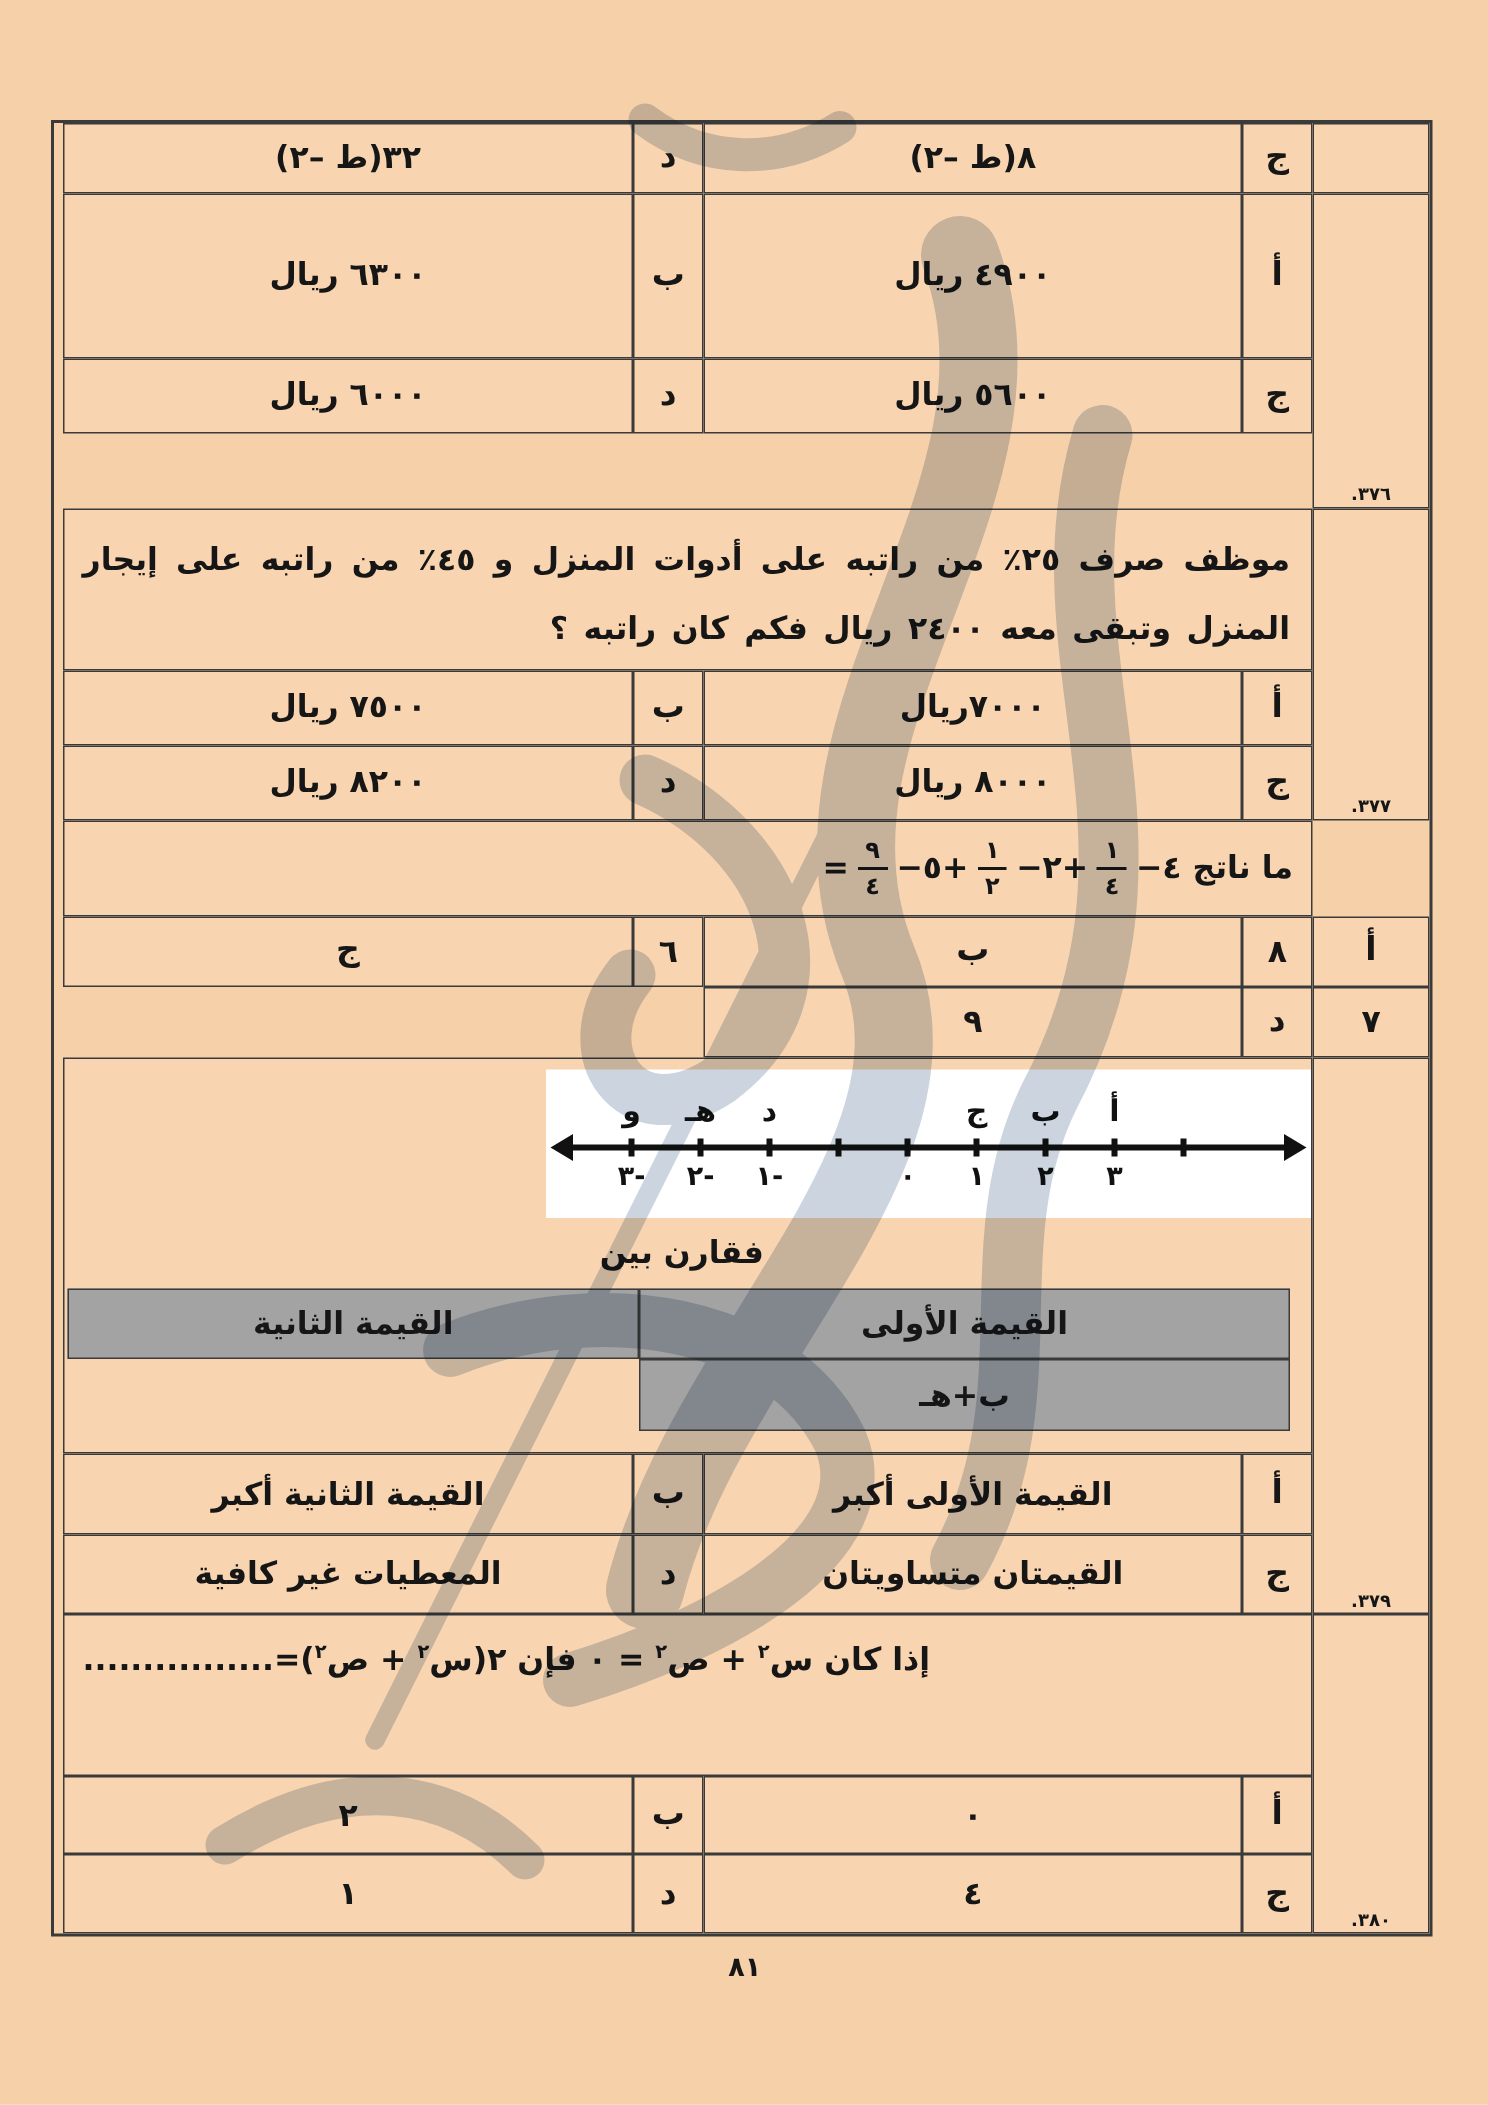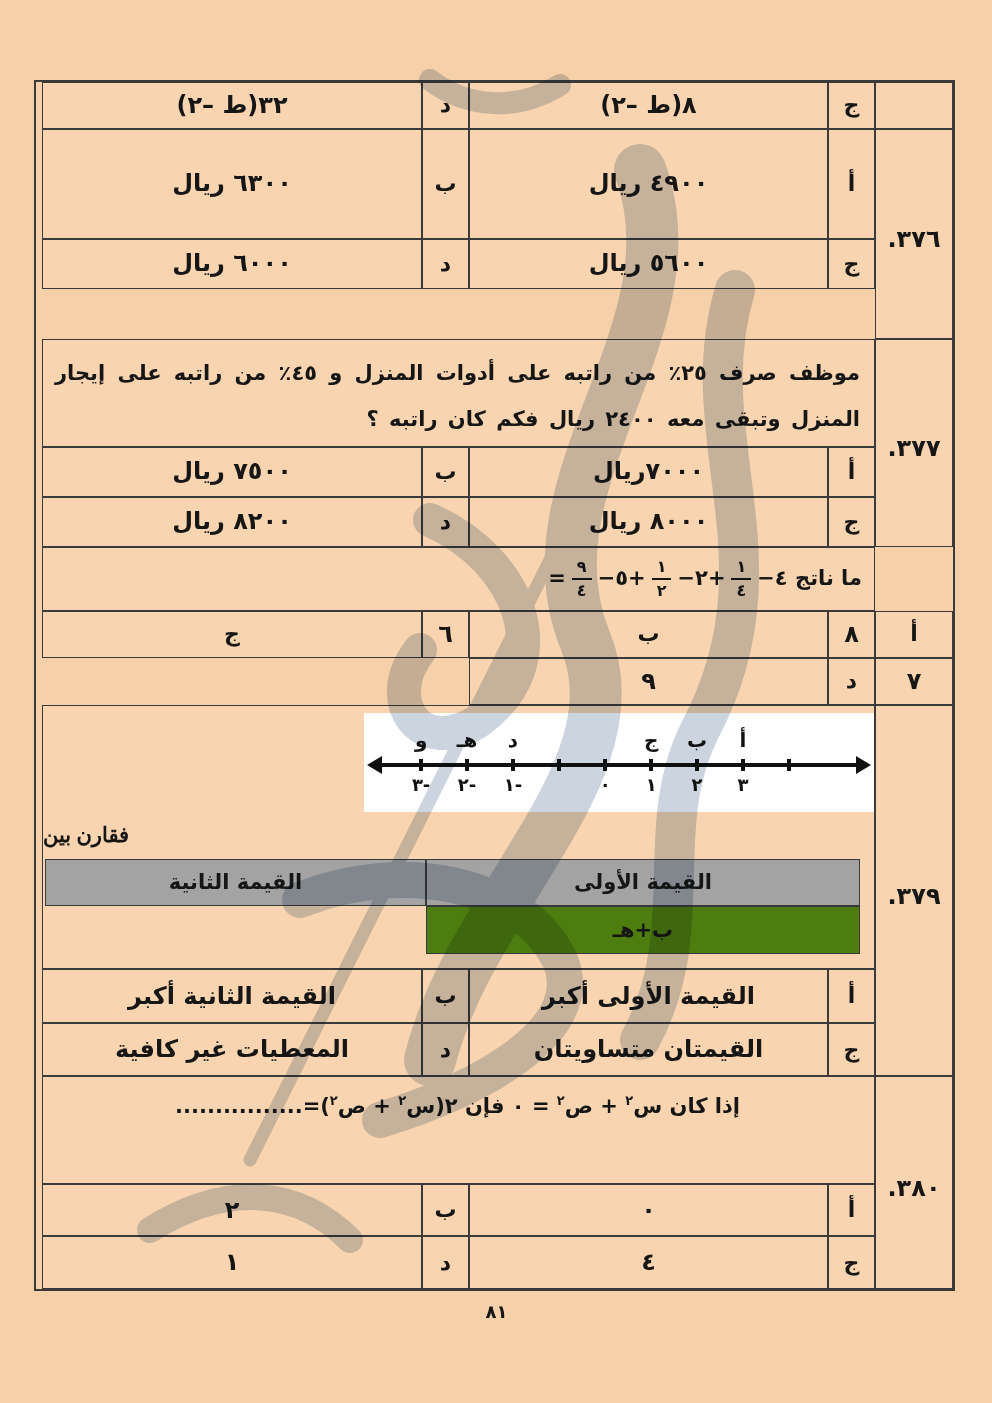--- a/index.html
+++ b/index.html
@@ -36,23 +36,23 @@
     background:#f8d5b0;
     display:flex;
     align-items:center;
     justify-content:center;
     font-size:21px;
     line-height:1.3;
   }
   .numcell{
     grid-column:1;
     grid-row:1 / span 3;
-    align-items:center;
+    align-items:flex-end;
     padding-top:12px;
-    font-size:24px;
+    font-size:12px;
   }
   .numcell .num{direction:ltr;unicode-bidi:bidi-override;}
   .qtext{
     grid-column:2 / span 4;
     display:block;
     padding:10px 14px 6px 12px;
     text-align:justify;
     word-spacing:3px;
     line-height:2.2;
     font-size:21px;
@@ -62,25 +62,25 @@
     display:flex;
     align-items:center;
     justify-content:flex-start;
     padding:4px 10px;
     font-size:21px;
   }
   .qtext-top{
     grid-column:2 / span 4;
     display:block;
     padding:16px 14px 0 12px;
-    text-align:center;
+    text-align:left;
     font-size:21px;
   }
   .letter{font-size:22px;}
-  .opt{font-size:24px;}
+  .opt{font-size:21px;}
   sup{font-size:13px;line-height:0;}
   
   .frac{display:inline-flex;flex-direction:column;align-items:center;margin:0 4px;font-size:16px;line-height:1;vertical-align:middle;}
   .frac .fn{padding:0 5px 3px;}
   .frac .fd{border-top:2px solid #161616;padding:3px 5px 0;}
   .mseg{margin:0 2px;}
   
   .nl-box{
     position:relative;
     width:510px;height:99px;
@@ -91,29 +91,29 @@
   .nl-arrow-r{position:absolute;right:3px;top:43px;width:0;height:0;
     border-top:9px solid transparent;border-bottom:9px solid transparent;border-left:15px solid #111;}
   .nl-arrow-l{position:absolute;left:3px;top:43px;width:0;height:0;
     border-top:9px solid transparent;border-bottom:9px solid transparent;border-right:15px solid #111;}
   .tick{position:absolute;top:0;width:0;height:100%;}
   .tick .mark{position:absolute;left:-2px;top:46px;width:4px;height:12px;background:#111;}
   .tick .tl{position:absolute;top:14px;left:-12px;width:24px;text-align:center;font-size:20px;color:#111;}
   .tick .tn{position:absolute;top:60px;left:-14px;width:28px;text-align:center;font-size:18px;color:#111;
     direction:ltr;unicode-bidi:bidi-override;}
   
-  .cmp-lead{margin:2px 8px 10px 0;text-align:left;font-size:21px;font-family:Liberation Serif, serif;}
+  .cmp-lead{margin:2px 8px 10px 0;text-align:center;font-size:21px;}
   .cmp{
     display:grid;
     grid-template-columns:434px 1fr;
     grid-template-rows:47px 48px;
     margin:0 14px 14px 2px;
     direction:rtl;
   }
-  .cmp .ccell{border:1px solid #3a3a3a;display:flex;align-items:center;justify-content:center;font-size:21px;background:#4d7c0f;}
+  .cmp .ccell{border:1px solid #3a3a3a;display:flex;align-items:center;justify-content:center;font-size:21px;background:#a3a3a3;}
   .cmp .chead{background:#a3a3a3;}
   .pagenum{
     position:relative;z-index:2;
     width:917px;margin:10px 37px 0 0;
     text-align:center;font-size:18px;
   }
   .watermark{
     position:absolute;inset:0;z-index:5;
     pointer-events:none;
     mix-blend-mode:multiply;

